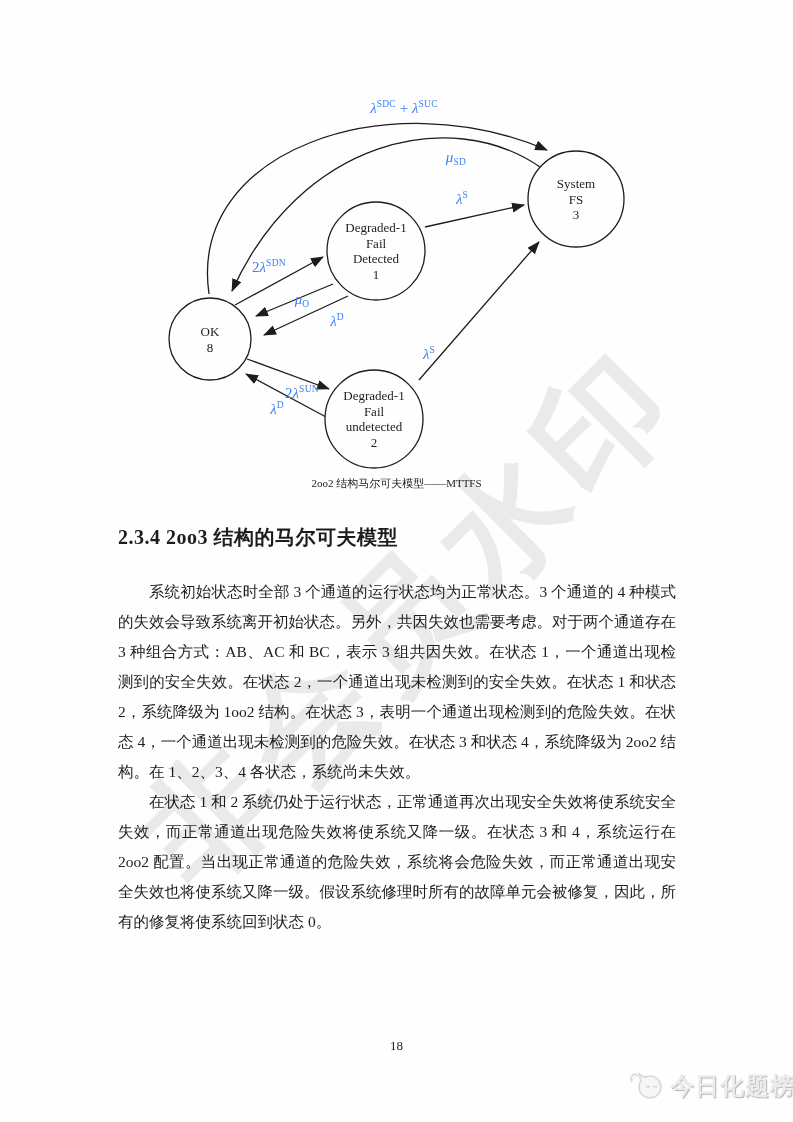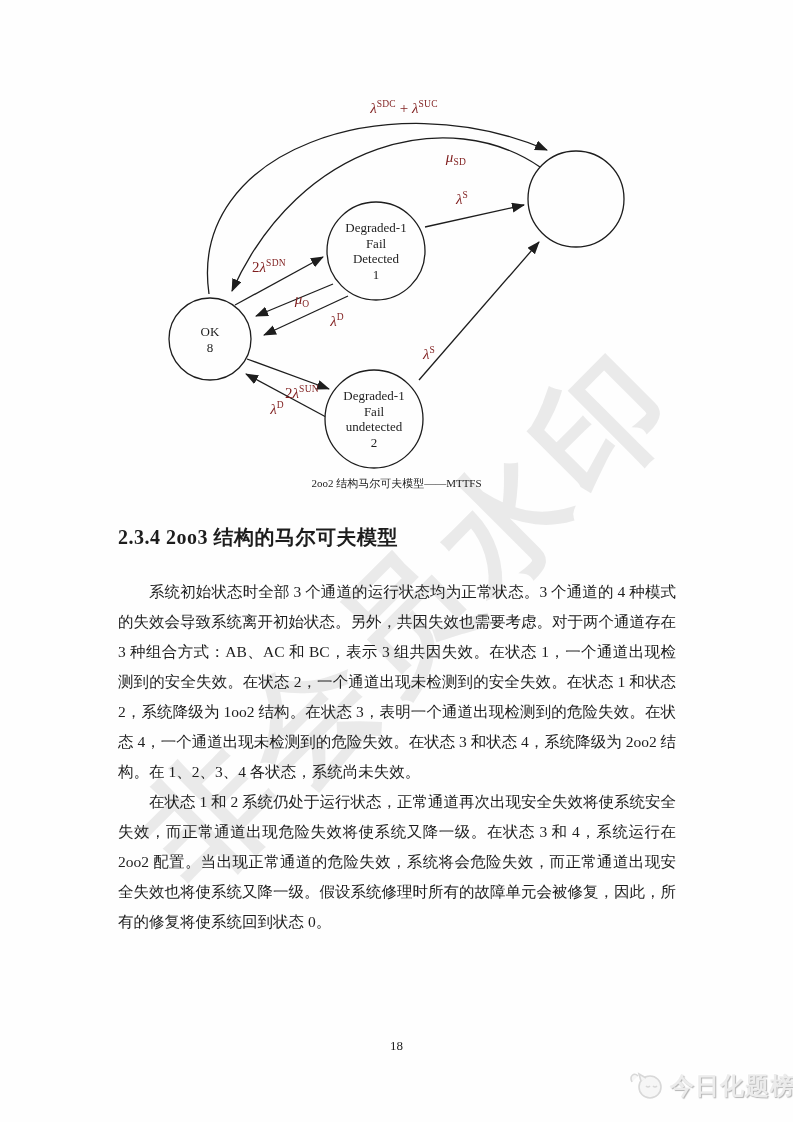--- a/index.html
+++ b/index.html
@@ -24,21 +24,21 @@
   
   .diagram-svg{position:absolute;left:0;top:0;z-index:2;}
   .node-label{
     position:absolute;z-index:3;width:110px;
     text-align:center;font-size:13px;line-height:15.5px;
     white-space:pre-line;color:#1d1d1d;
   }
   .elabel{
     position:absolute;z-index:3;
     transform:translate(-50%,-50%);
-    font-size:15px;white-space:nowrap;color:#7f1d1d;
+    font-size:15px;white-space:nowrap;color:#3b82f6;
   }
   .elabel i{font-family:"Liberation Serif","DejaVu Serif",serif;}
   .elabel sup{font-size:9.5px;vertical-align:6px;letter-spacing:.3px;}
   .elabel sub{font-size:9.5px;vertical-align:-3px;letter-spacing:.3px;}
   .caption{
     position:absolute;left:0;top:476px;width:100%;
     text-align:center;font-size:11px;z-index:3;
   }
   
   .heading{
@@ -102,20 +102,23 @@
   <div class="node-label" style="left:155px;top:324px;">OK
 8</div>
   <div class="node-label" style="left:321px;top:220px;">Degraded-1
 Fail
 Detected
 1</div>
   <div class="node-label" style="left:319px;top:388px;">Degraded-1
 Fail
 undetected
 2</div>
+  <div class="node-label" style="left:521px;top:176px;">System
+FS
+3</div>
 
   <span class="elabel" style="left:404px;top:108px;"><i>λ</i><sup>SDC</sup><span> + </span><i>λ</i><sup>SUC</sup></span>
   <span class="elabel" style="left:416px;top:158px;margin-left:40px;"><i>μ</i><sub>SD</sub></span>
   <span class="elabel" style="left:269px;top:267px;"><span>2</span><i>λ</i><sup>SDN</sup></span>
   <span class="elabel" style="left:302px;top:300px;"><i>μ</i><sub>O</sub></span>
   <span class="elabel" style="left:337px;top:321px;"><i>λ</i><sup>D</sup></span>
   <span class="elabel" style="left:462px;top:199px;"><i>λ</i><sup>S</sup></span>
   <span class="elabel" style="left:302px;top:353px;margin-top:40px;"><span>2</span><i>λ</i><sup>SUN</sup></span>
   <span class="elabel" style="left:277px;top:409px;"><i>λ</i><sup>D</sup></span>
   <span class="elabel" style="left:429px;top:354px;"><i>λ</i><sup>S</sup></span>

